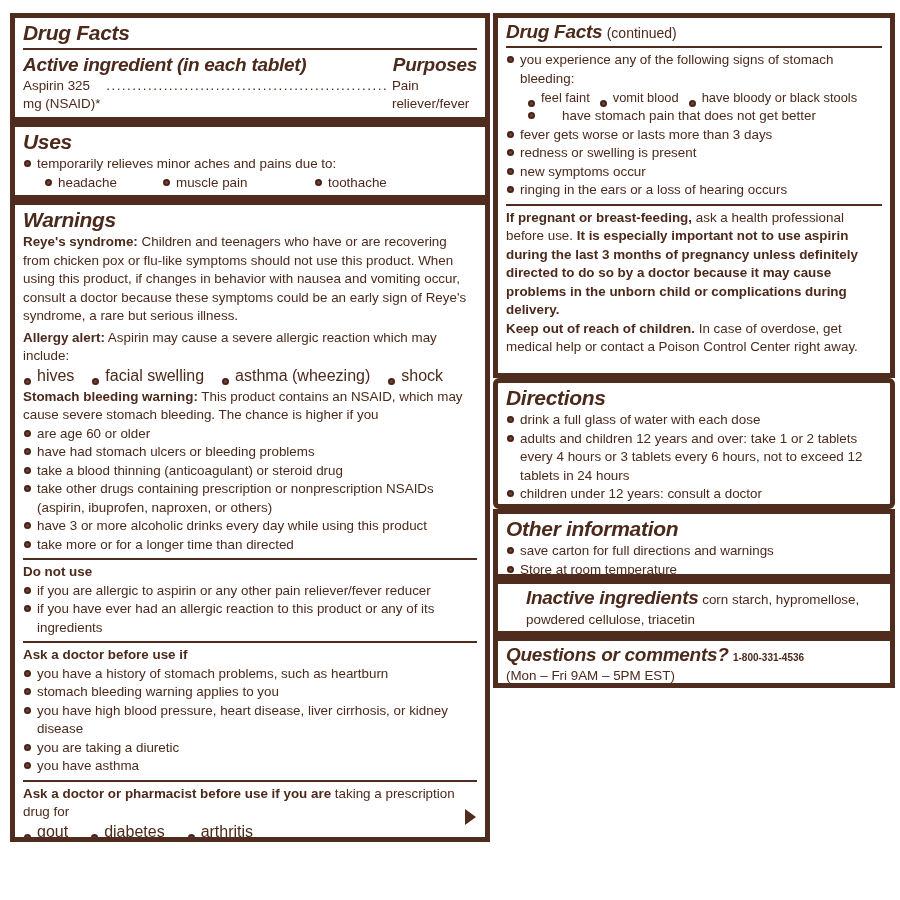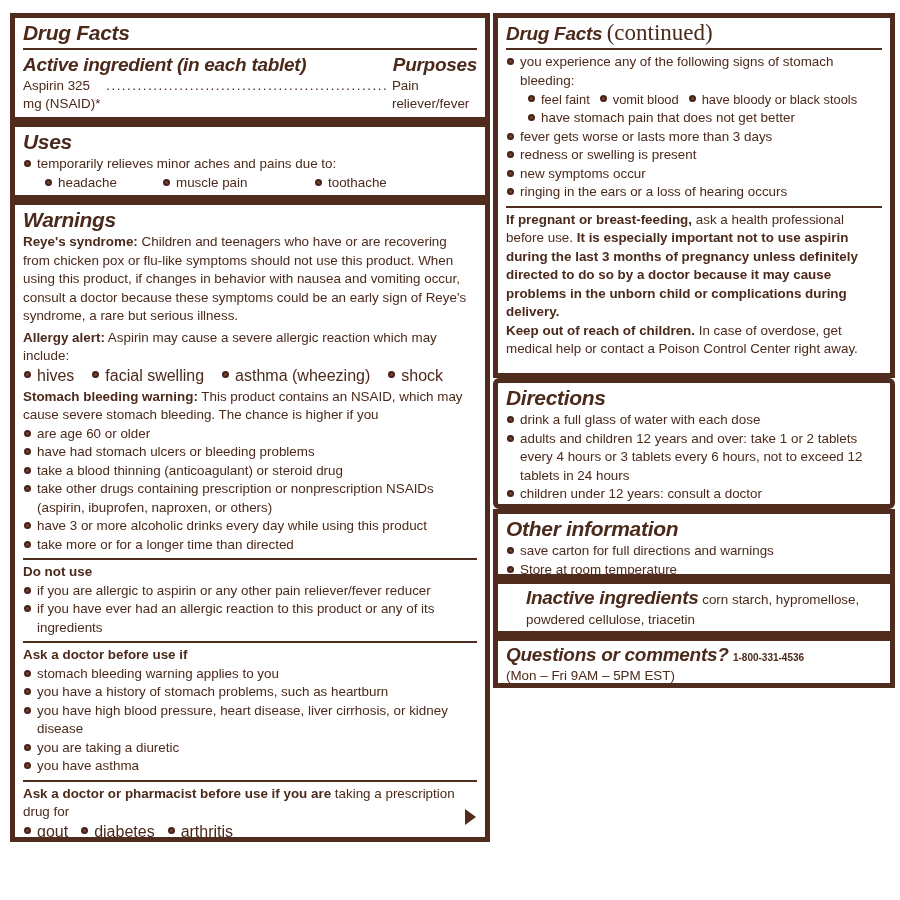--- a/index.html
+++ b/index.html
@@ -9,36 +9,36 @@
 
   .col { position:absolute; top:13px; }
   .col-left  { left:10px;  width:480px; }
   .col-right { left:493px; width:402px; }
 
   .box { border:5px solid #4f2c1e; background:#fff; padding:2px 8px 4px 8px;
          overflow:hidden; }
 
   .title { font-style:italic; font-weight:bold; font-size:21px; line-height:26px; letter-spacing:-0.3px; }
   .title-sm { font-style:italic; font-weight:bold; font-size:19px; line-height:24px; letter-spacing:-0.3px; }
-  .title-suffix { font-style:normal; font-weight:normal; font-size:23px;font-family:Liberation Serif, serif; }
+  .title-suffix { font-style:normal; font-weight:normal; font-size:14px; }
   .title-rule { border-top:2px solid #4f2c1e; margin:2px 0 3px 0; }
   .rule { border-top:2px solid #4f2c1e; margin:4px 0 3px 0; }
 
   .body-txt { font-size:13.4px; line-height:18.5px; }
   .subhead { font-weight:bold; }
 
   .b-row { display:flex; font-size:13.4px; line-height:18.5px; }
   .dot { flex:0 0 auto; width:7px; height:7px; border:2px solid #46231a; background:#7c4430;
          border-radius:50%; margin:5px 6px 0 1px; }
   .b-row > .txt { flex:1 1 auto; }
 
   .inline-list { display:flex; font-size:16px; line-height:19px; }
-  .inline-item { display:flex; align-items:flex-start; white-space:nowrap; }
-
-  .indent { margin-left:21px; }
+  .inline-item { display:flex; align-items:flex-end; white-space:nowrap; }
+
+  .indent { margin-left:21px;gap:21px; }
 
   .uses-grid { margin-left:21px; display:grid; grid-template-columns:118px 152px auto; }
 
   .leader-row { display:flex; font-size:13.4px; line-height:18px; align-items:baseline; }
   .leader-dots { flex:1 1 auto; overflow:hidden; white-space:nowrap; letter-spacing:1.5px; margin:0 3px; }
 
   .heads-row { display:flex; justify-content:space-between; align-items:baseline; }
 
   .arrow { position:absolute; right:9px; bottom:12px; width:0; height:0;
            border-left:11px solid #4f2c1e; border-top:8px solid transparent;
@@ -179,46 +179,46 @@
       <div class="b-row">
           <span class="dot"></span>
           <span class="txt">if you have ever had an allergic reaction to this product or any of its ingredients</span>
         </div>
 
       <div class="rule"></div>
 
       <div class="body-txt subhead">Ask a doctor before use if</div>
       <div class="b-row">
           <span class="dot"></span>
+          <span class="txt">you have a history of stomach problems, such as heartburn</span>
+        </div>
+      <div class="b-row">
+          <span class="dot"></span>
           <span class="txt">stomach bleeding warning applies to you</span>
-        </div>
-      <div class="b-row">
-          <span class="dot"></span>
-          <span class="txt">you have a history of stomach problems, such as heartburn</span>
         </div>
       <div class="b-row">
           <span class="dot"></span>
           <span class="txt">you have high blood pressure, heart disease, liver cirrhosis, or kidney disease</span>
         </div>
       <div class="b-row">
           <span class="dot"></span>
           <span class="txt">you are taking a diuretic</span>
         </div>
       <div class="b-row">
           <span class="dot"></span>
           <span class="txt">you have asthma</span>
         </div>
 
       <div class="rule"></div>
 
       <div class="body-txt">
         <span class="subhead">Ask a doctor or pharmacist before use if you are</span>
         <span>taking a prescription drug for</span>
       </div>
-      <div class="inline-list" style="gap:12px;">
+      <div class="inline-list" style="gap:22px;">
         <span class="inline-item">
             <span class="dot"></span>
             <span>gout</span>
           </span>
         <span class="inline-item">
             <span class="dot"></span>
             <span>diabetes</span>
           </span>
         <span class="inline-item">
             <span class="dot"></span>

